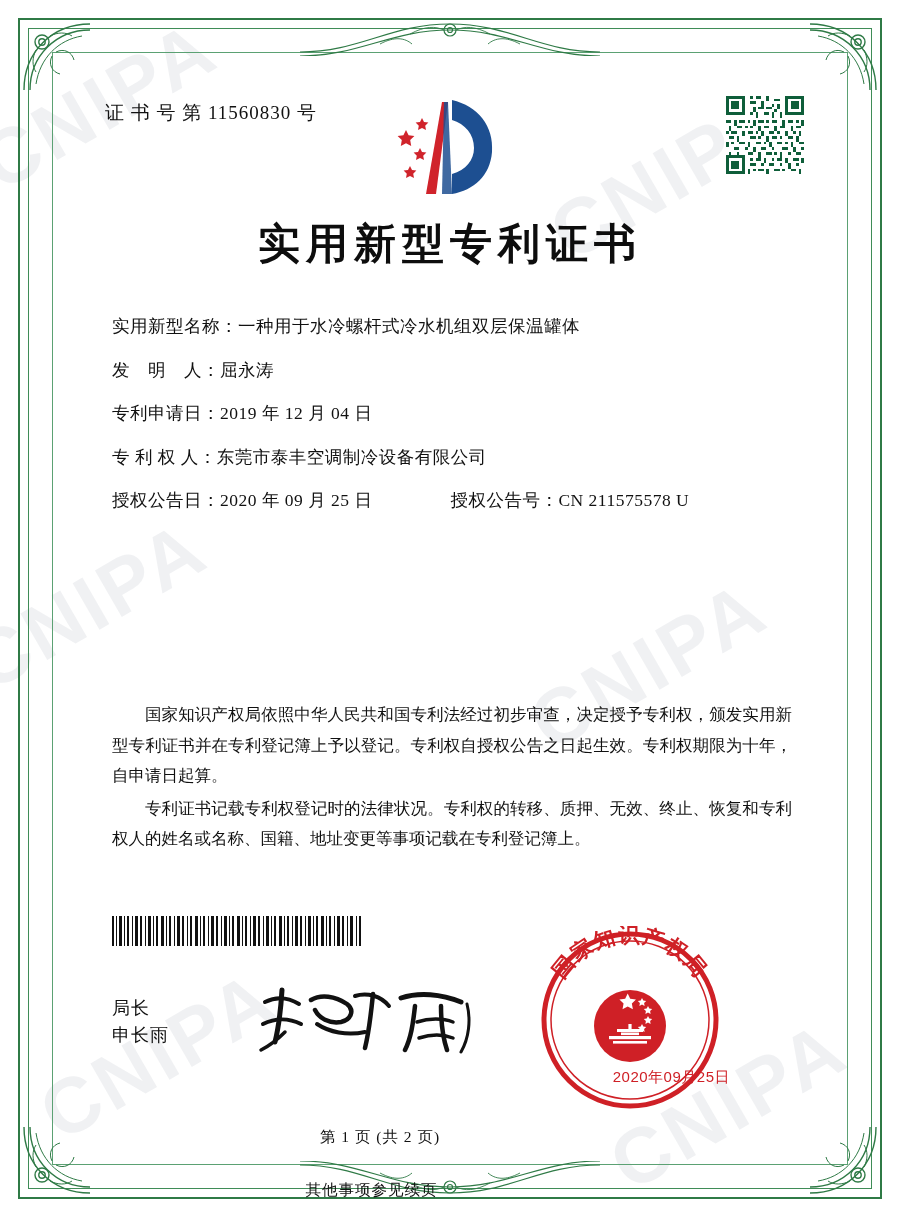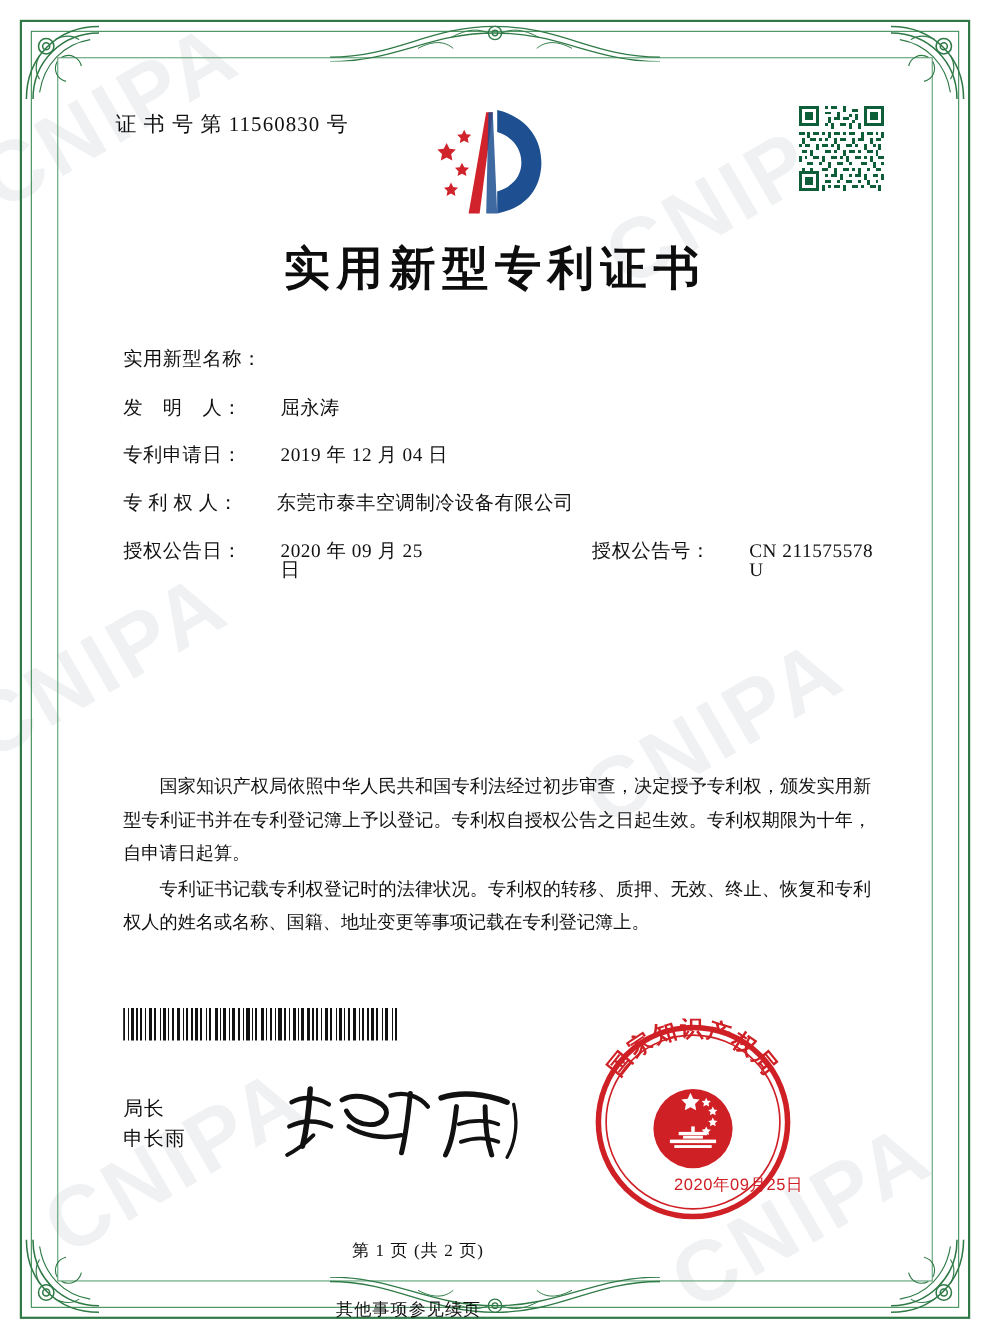--- a/index.html
+++ b/index.html
@@ -134,21 +134,20 @@
     left: 112px;
     top: 318px;
     width: 690px;
     font-size: 17.5px;
     line-height: 1.0;
   }
   .field-row {
     display: flex;
     align-items: baseline;
     margin-bottom: 26px;
-    gap: 35px;
   }
   .field-label {
     white-space: pre;
     letter-spacing: 0.5px;
   }
   .field-value {
     letter-spacing: 0.5px;
   }
   .field-row.two-col {
     justify-content: flex-start;
@@ -468,20 +467,21 @@
       <rect x="24" y="27" width="2" height="1"></rect>
         <rect x="27" y="27" width="1" height="2"></rect>
     </g>
   </svg>
 
   <div class="title">实用新型专利证书</div>
 
   <div class="fields">
     <div class="field-row">
       <span class="field-label">实用新型名称：</span>
+      <span class="field-value">一种用于水冷螺杆式冷水机组双层保温罐体</span>
     </div>
     <div class="field-row">
       <span class="field-label">发　明　人：</span>
       <span class="field-value">屈永涛</span>
     </div>
     <div class="field-row">
       <span class="field-label">专利申请日：</span>
       <span class="field-value">2019 年 12 月 04 日</span>
     </div>
     <div class="field-row">

